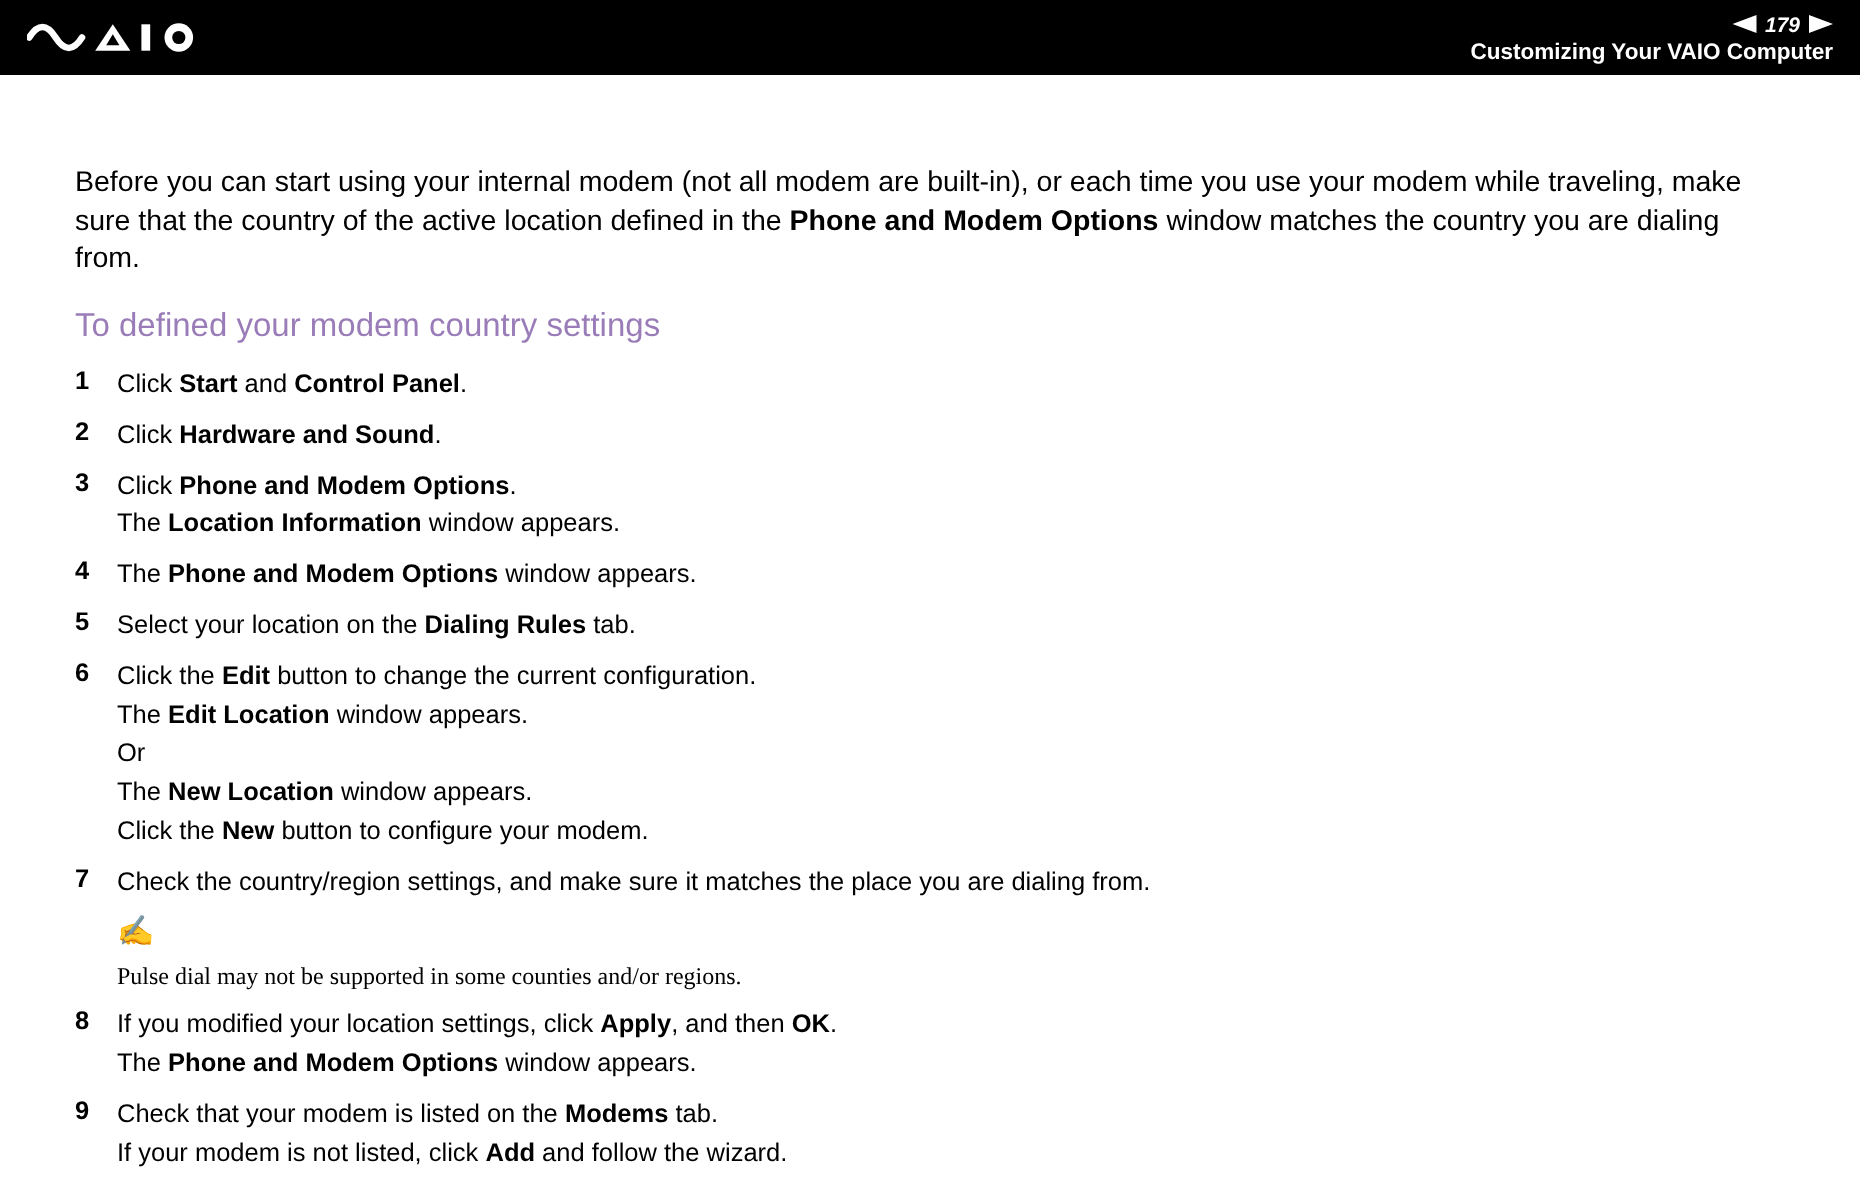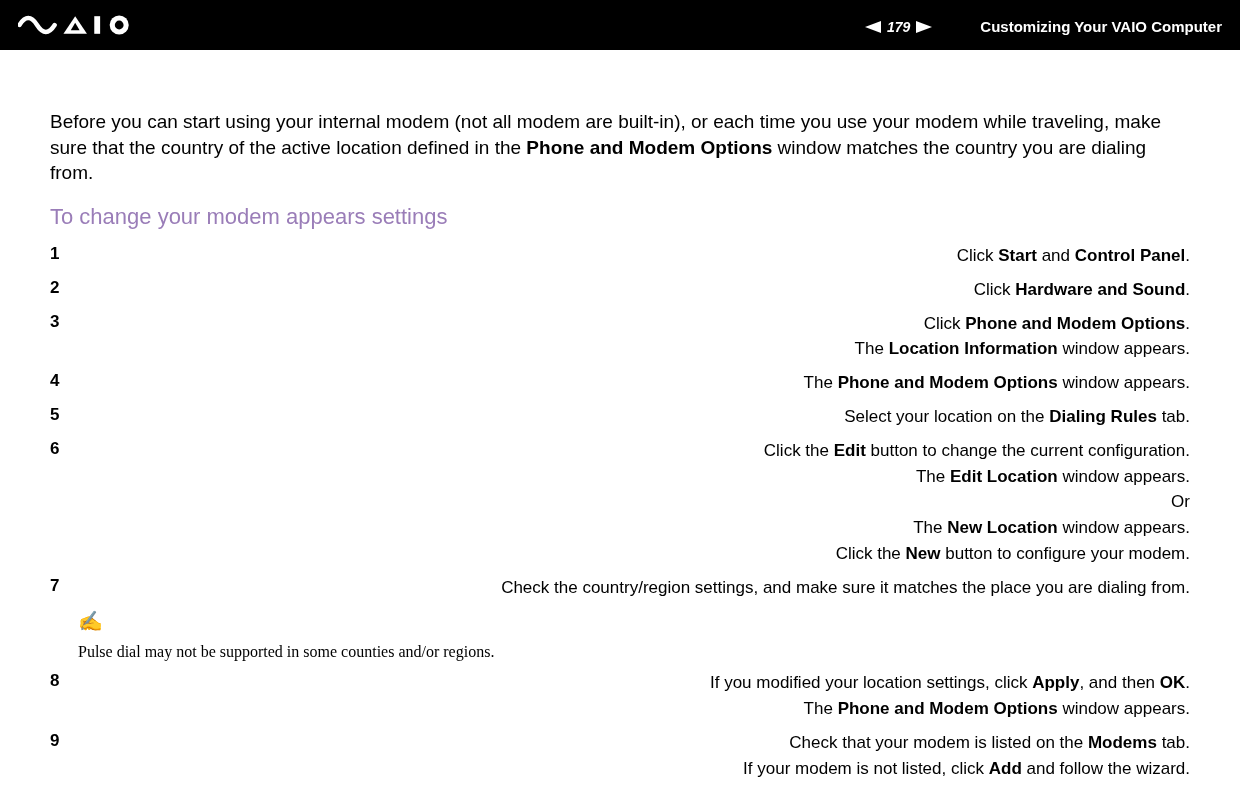--- a/index.html
+++ b/index.html
@@ -26,21 +26,21 @@
     display: flex;
     align-items: center;
   }
   .logo svg {
     height: 22px;
     width: auto;
     fill: #ffffff;
   }
   .header-right {
     display: flex;
-    flex-direction: row;
+    flex-direction: column;
     align-items: flex-end;
   }
   .page-nav {
     display: flex;
     align-items: center;
     gap: 4px;
     font-size: 14px;
     font-style: italic;
     font-weight: bold;
   }
@@ -95,21 +95,20 @@
     width: 28px;
     flex-shrink: 0;
     font-weight: bold;
   }
   .step-body {
     flex: 1;
     line-height: 1.4;
   }
   .step-body p {
     margin: 0 0 2px 0;
-    text-align: right;
   }
   .note-block {
     margin: 10px 0 10px 28px;
   }
   .note-icon {
     font-size: 20px;
     color: #000;
     line-height: 1;
   }
   .note-text {
@@ -147,21 +146,21 @@
     <div class="header-subtitle">Customizing Your VAIO Computer</div>
   </div>
 </div>
 
 <div class="content">
 
   <p class="intro">
     <span>Before you can start using your internal modem (not all modem are built-in), or each time you use your modem while traveling, make sure that the country of the active location defined in the </span><b>Phone and Modem Options</b><span> window matches the country you are dialing from.</span>
   </p>
 
-  <h2 class="section-heading">To change your modem appears settings</h2>
+  <h2 class="section-heading">To defined your modem country settings</h2>
 
   <div class="steps">
 
     <div class="step">
       <div class="step-num">1</div>
       <div class="step-body">
         <p><span>Click </span><b>Start</b><span> and </span><b>Control Panel</b><span>.</span></p>
       </div>
     </div>
 

